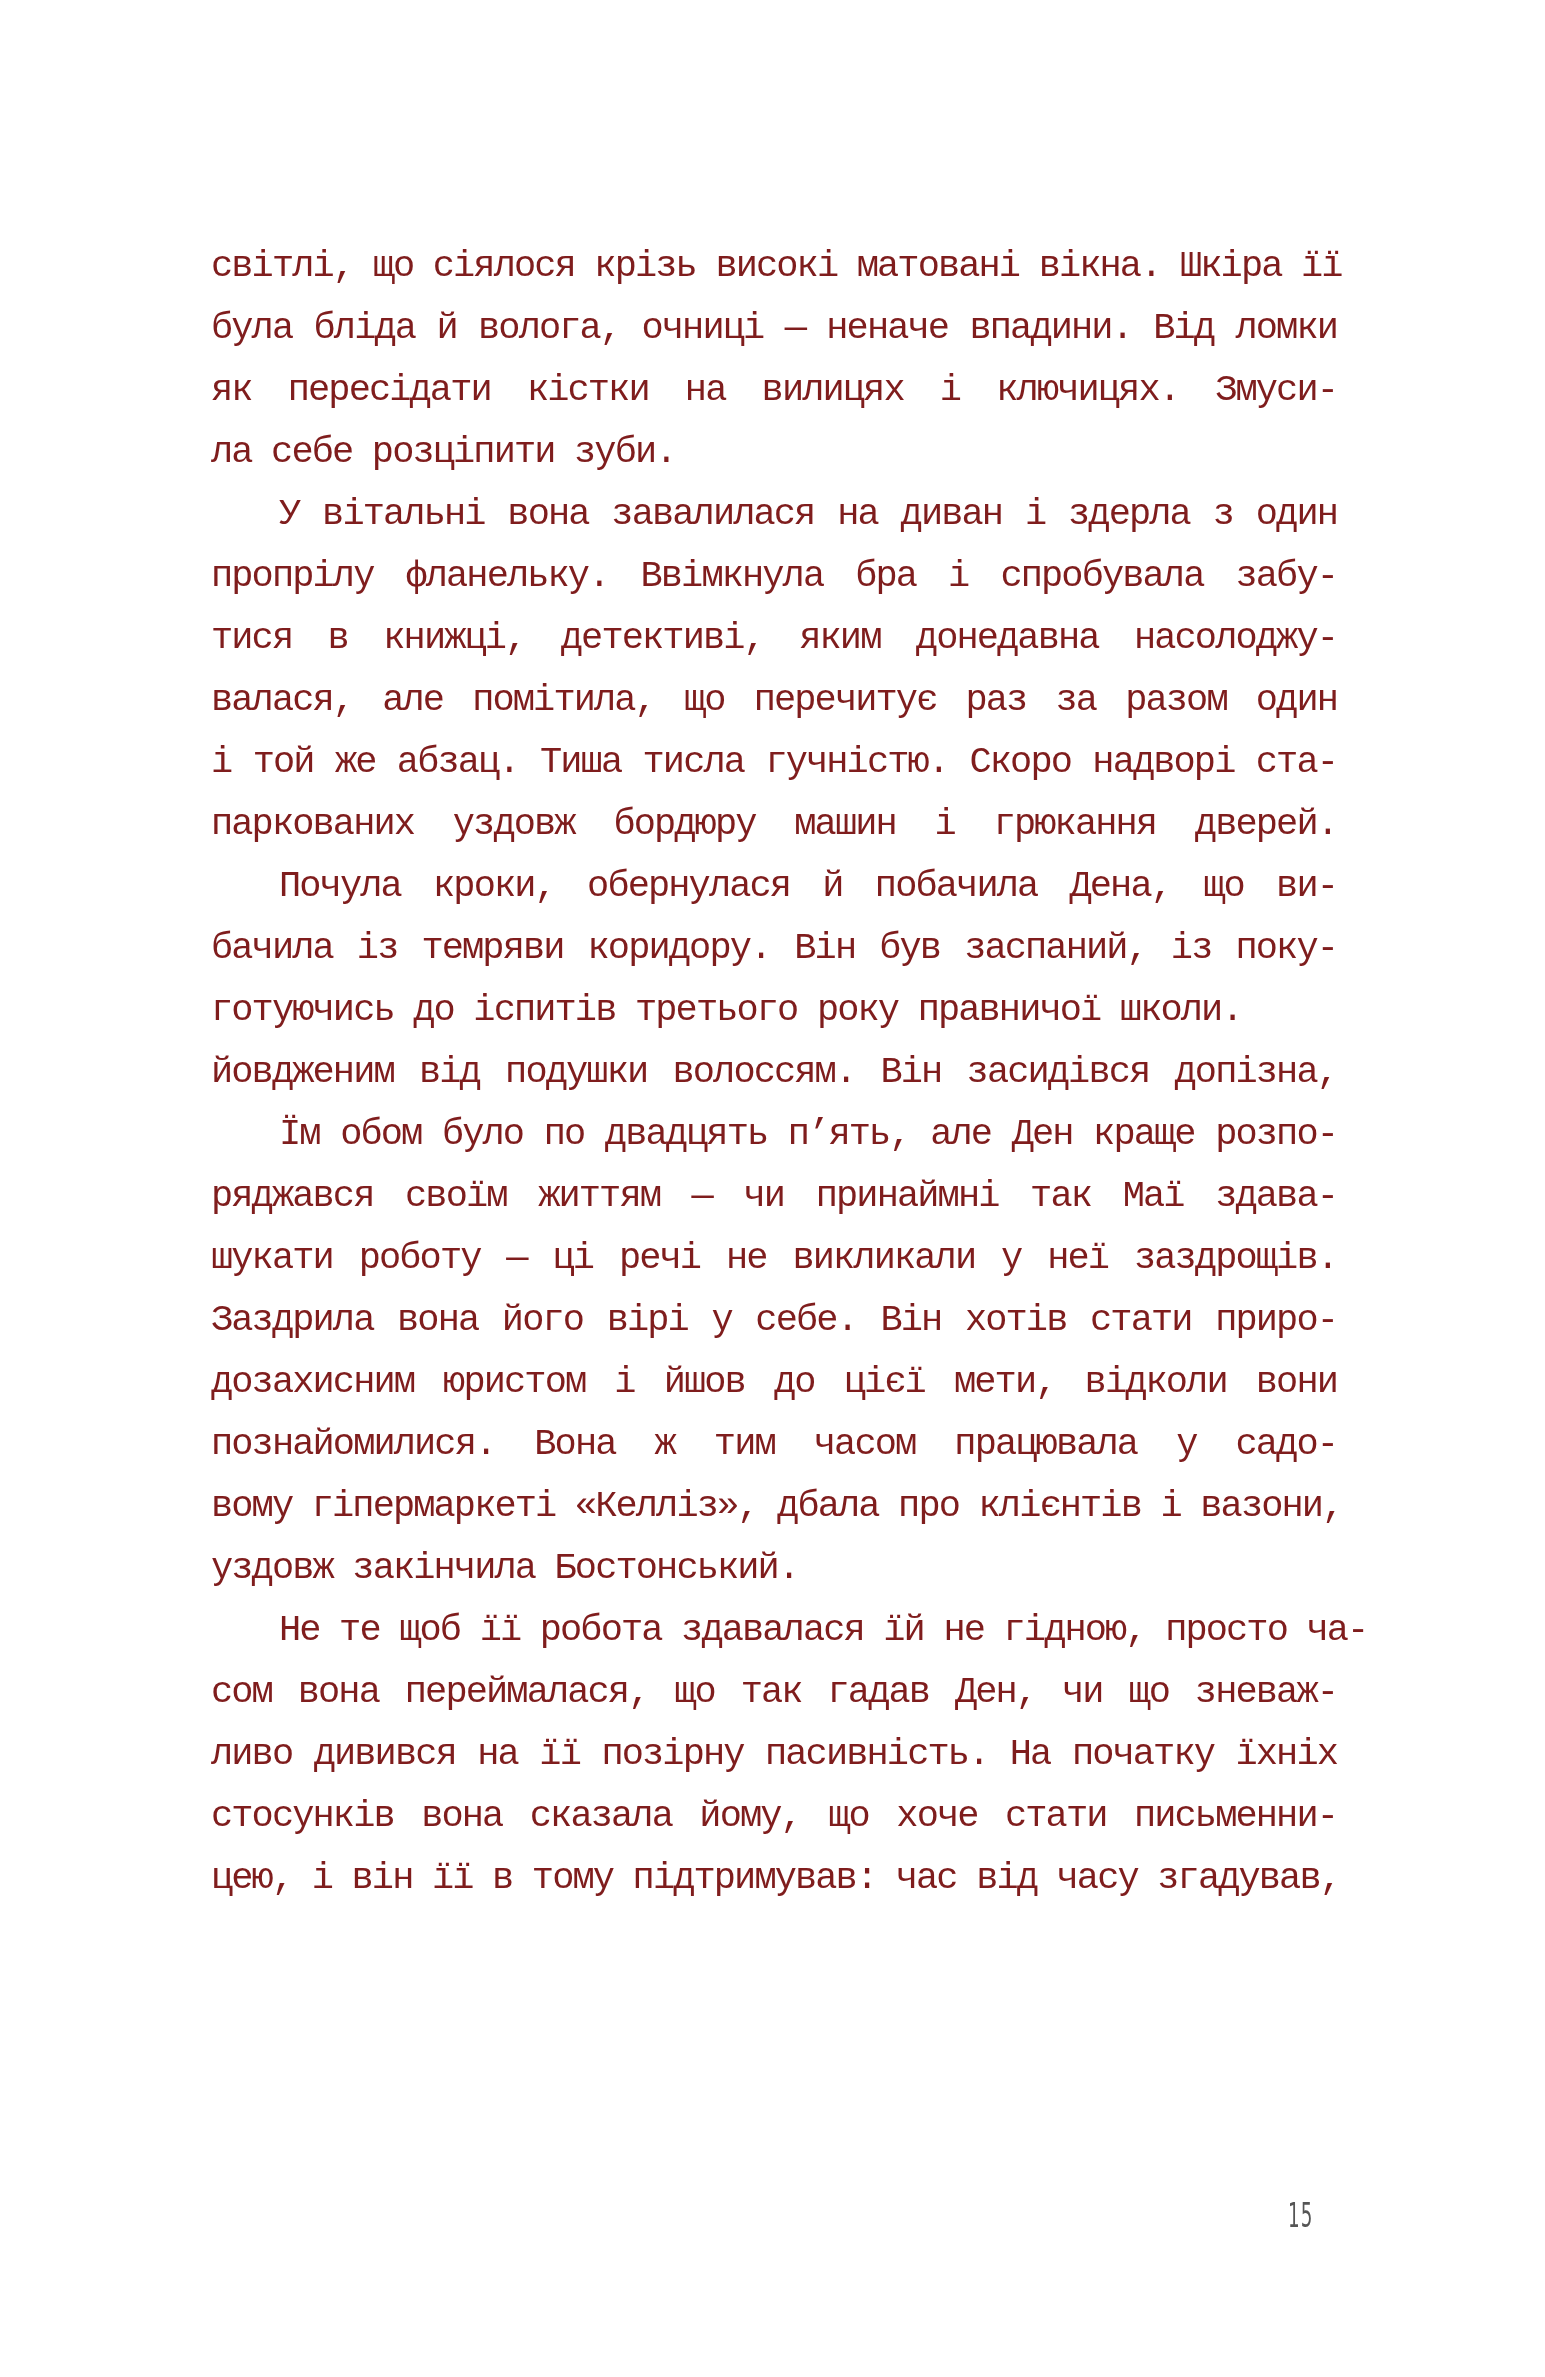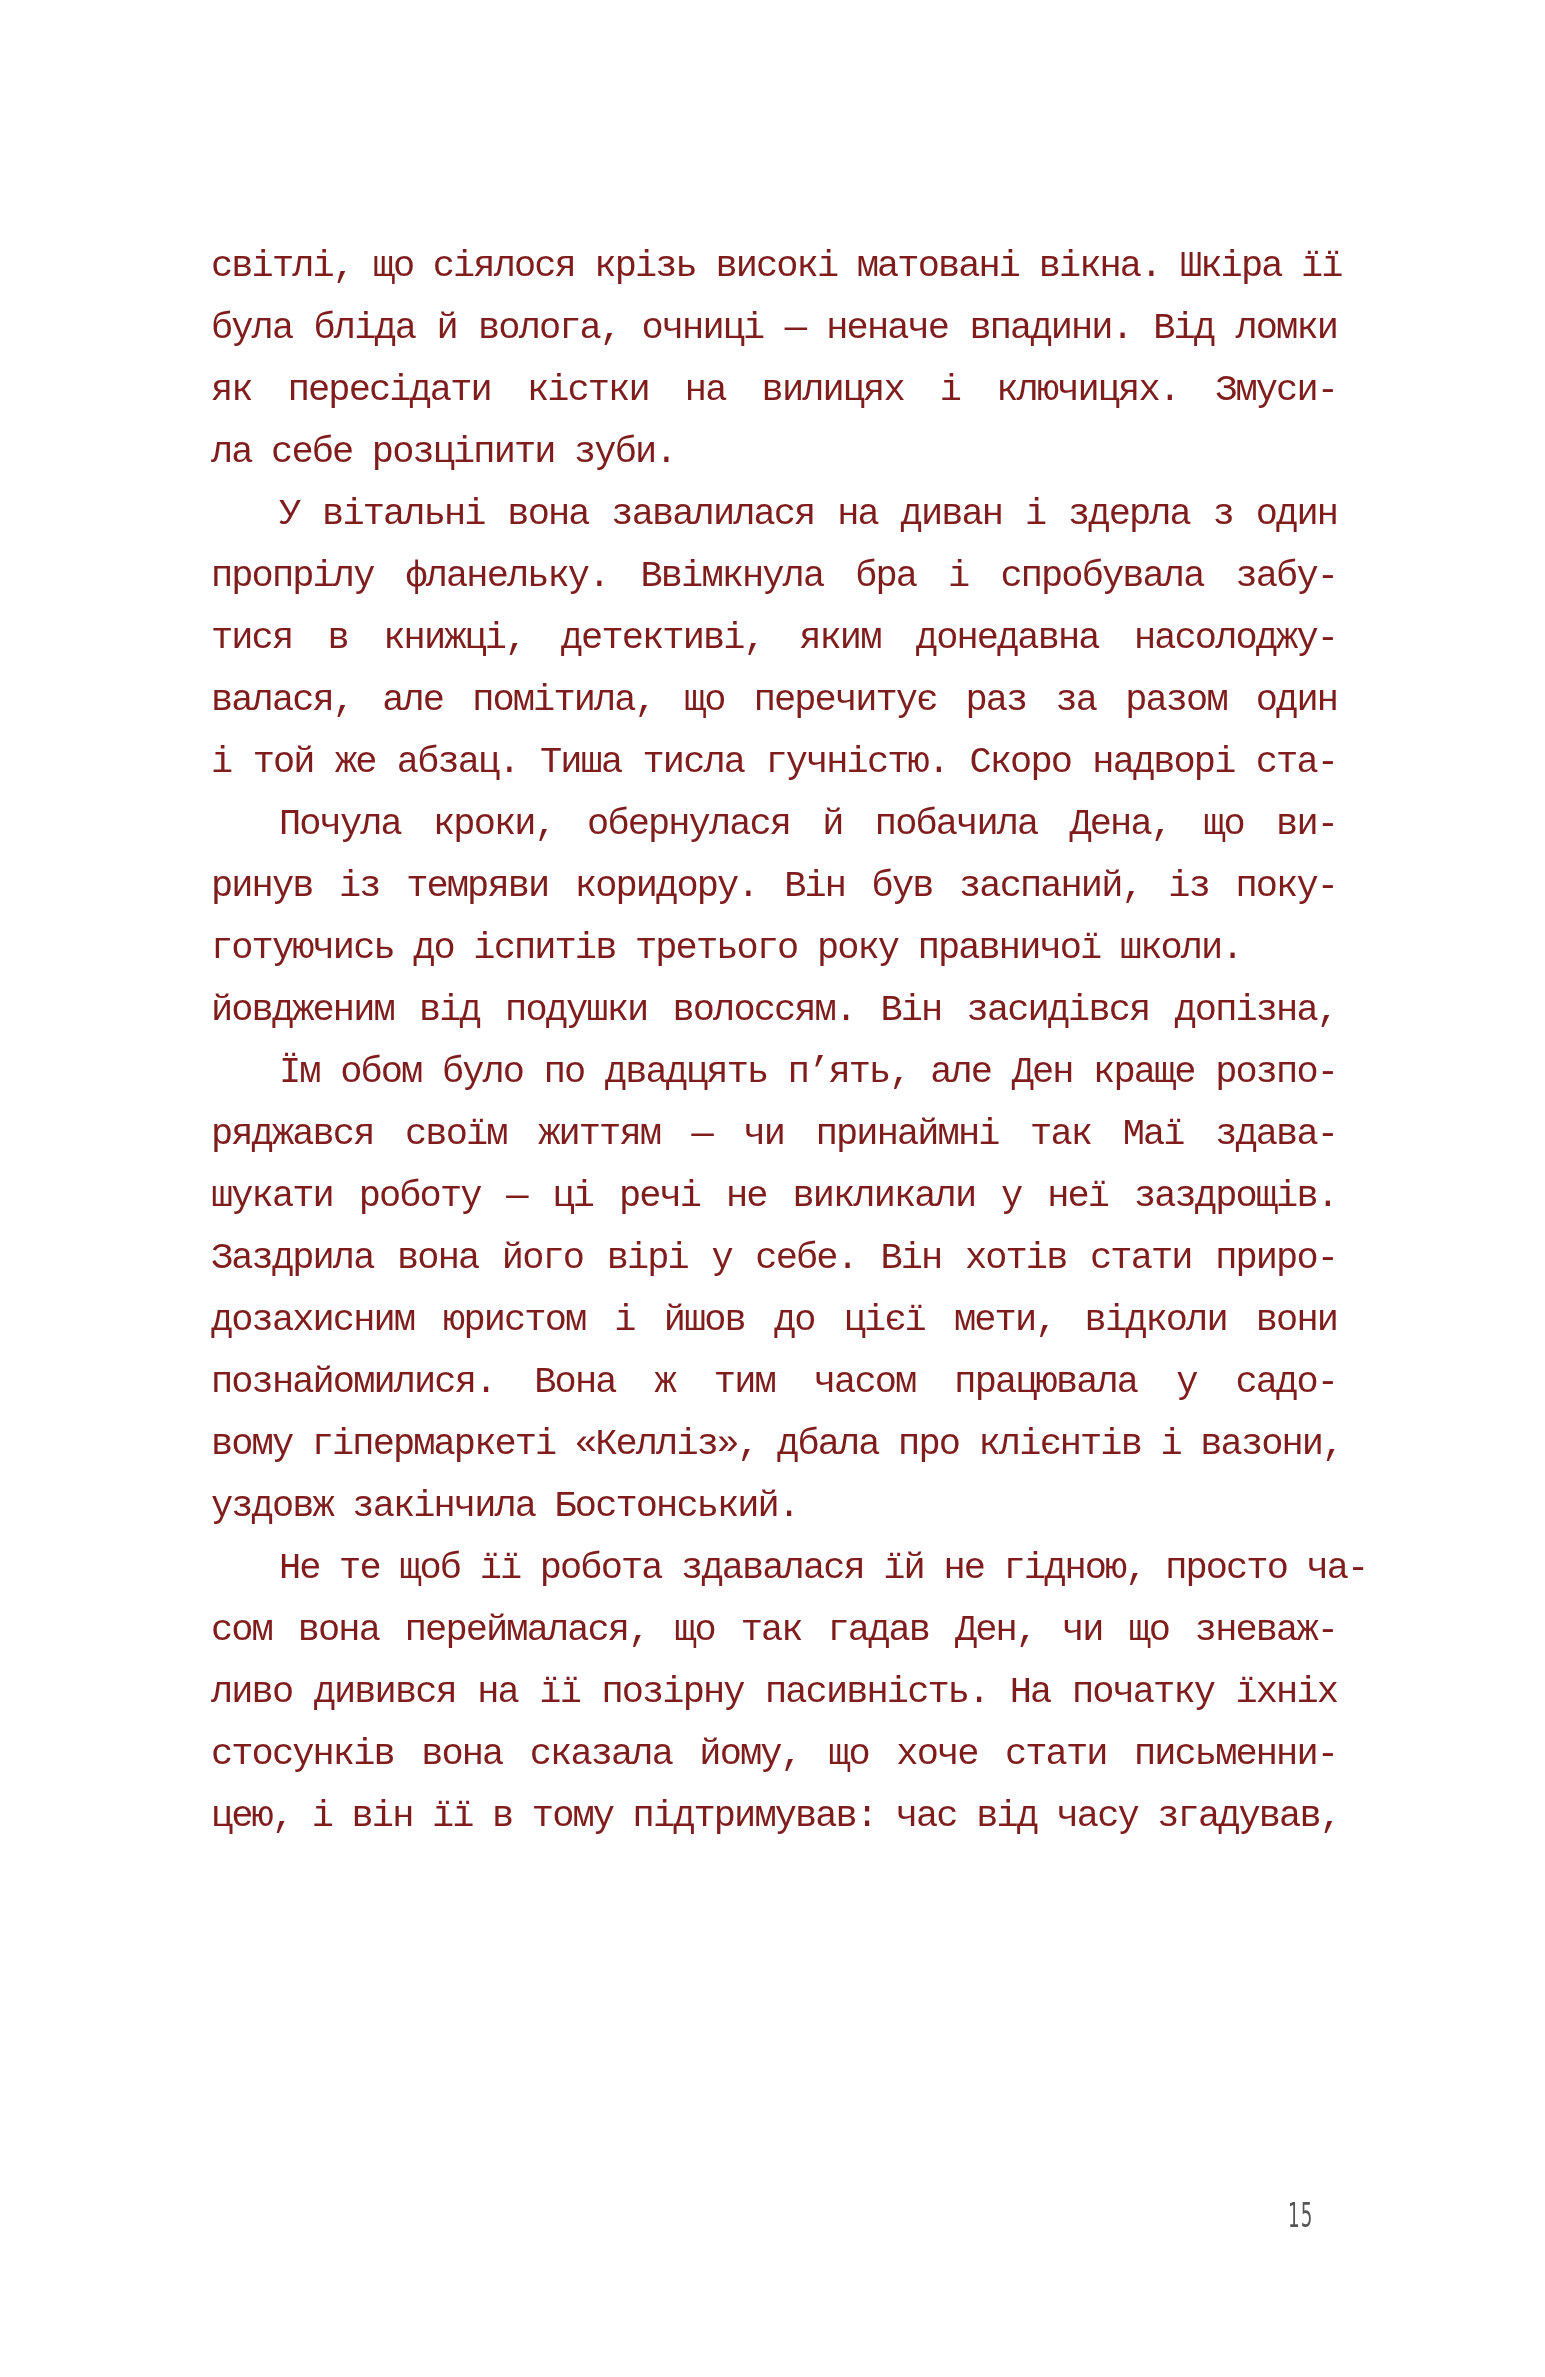--- a/index.html
+++ b/index.html
@@ -44,25 +44,26 @@
       <div class="line">як пересідати кістки на вилицях і ключицях. Змуси-</div>
       <div class="line last">ла себе розціпити зуби.</div>
     </div>
 
     <div>
       <div class="line indent">У вітальні вона завалилася на диван і здерла з один</div>
       <div class="line">пропрілу фланельку. Ввімкнула бра і спробувала забу-</div>
       <div class="line">тися в книжці, детективі, яким донедавна насолоджу-</div>
       <div class="line">валася, але помітила, що перечитує раз за разом один</div>
       <div class="line">і той же абзац. Тиша тисла гучністю. Скоро надворі ста-</div>
+      <div class="line">паркованих уздовж бордюру машин і грюкання дверей.</div>
     </div>
 
     <div>
       <div class="line indent">Почула кроки, обернулася й побачила Дена, що ви-</div>
-      <div class="line">ринув із темряви коридору. Він був заспаний, із поку-</div>
+      <div class="line">бачила із темряви коридору. Він був заспаний, із поку-</div>
       <div class="line last">готуючись до іспитів третього року правничої школи.</div>
       <div class="line">йовдженим від подушки волоссям. Він засидівся допізна,</div>
     </div>
 
     <div>
       <div class="line indent">Їм обом було по двадцять п’ять, але Ден краще розпо-</div>
       <div class="line">ряджався своїм життям — чи принаймні так Маї здава-</div>
       <div class="line">шукати роботу — ці речі не викликали у неї заздрощів.</div>
       <div class="line">Заздрила вона його вірі у себе. Він хотів стати приро-</div>
       <div class="line">дозахисним юристом і йшов до цієї мети, відколи вони</div>

